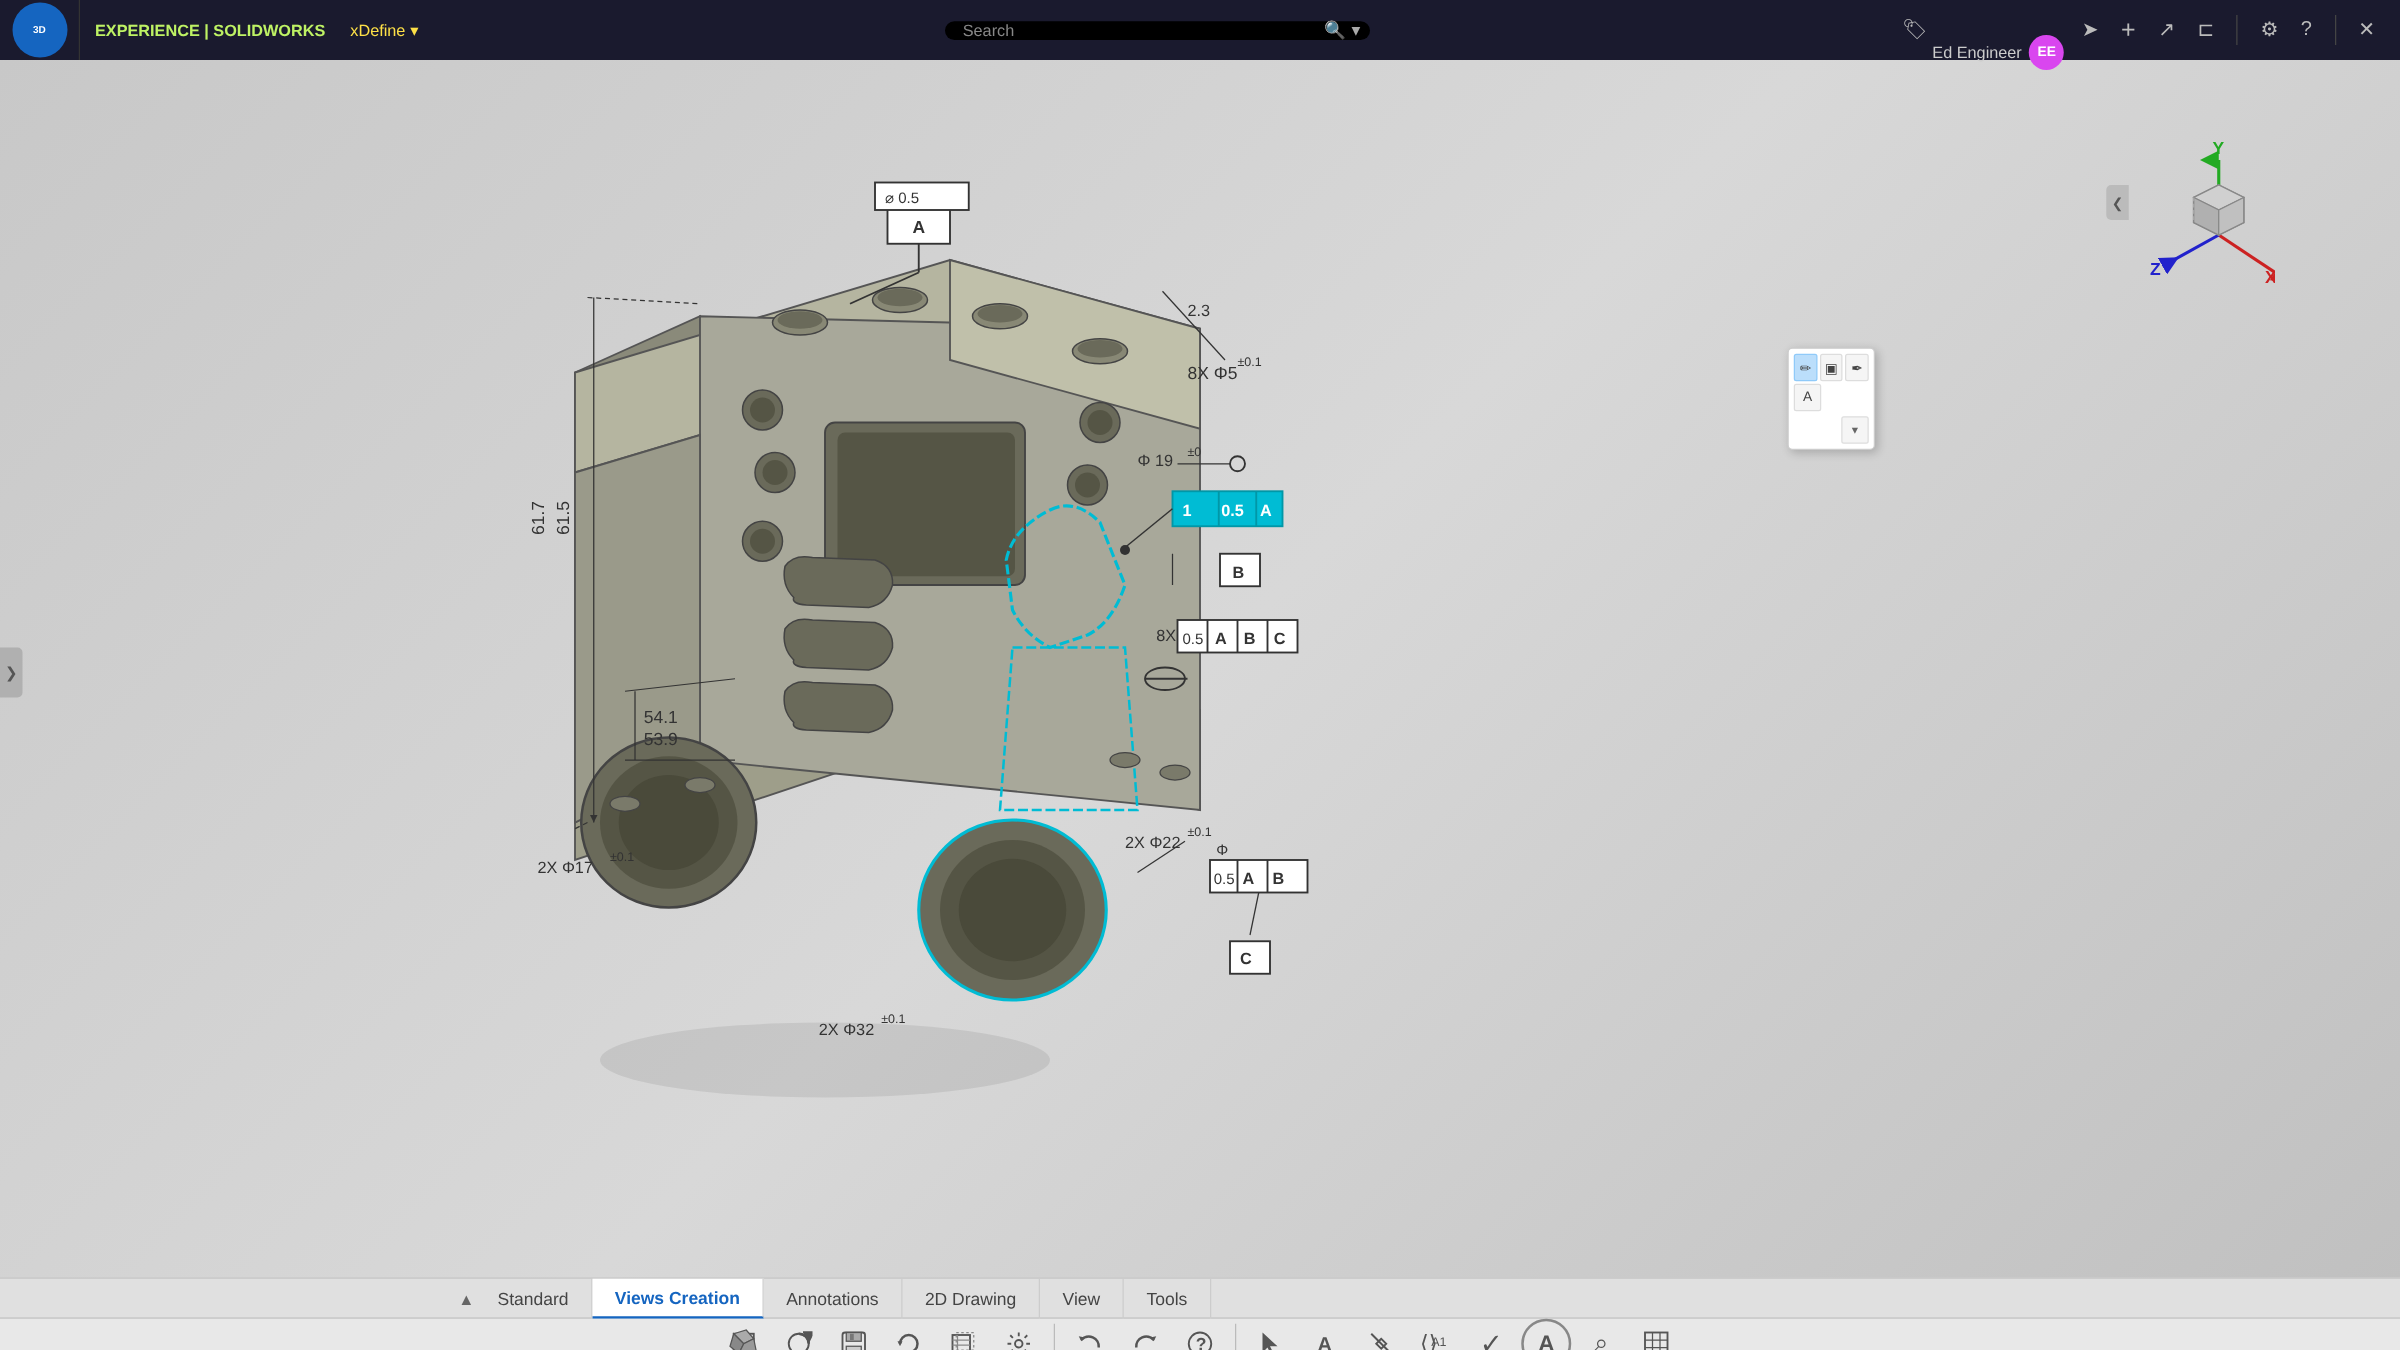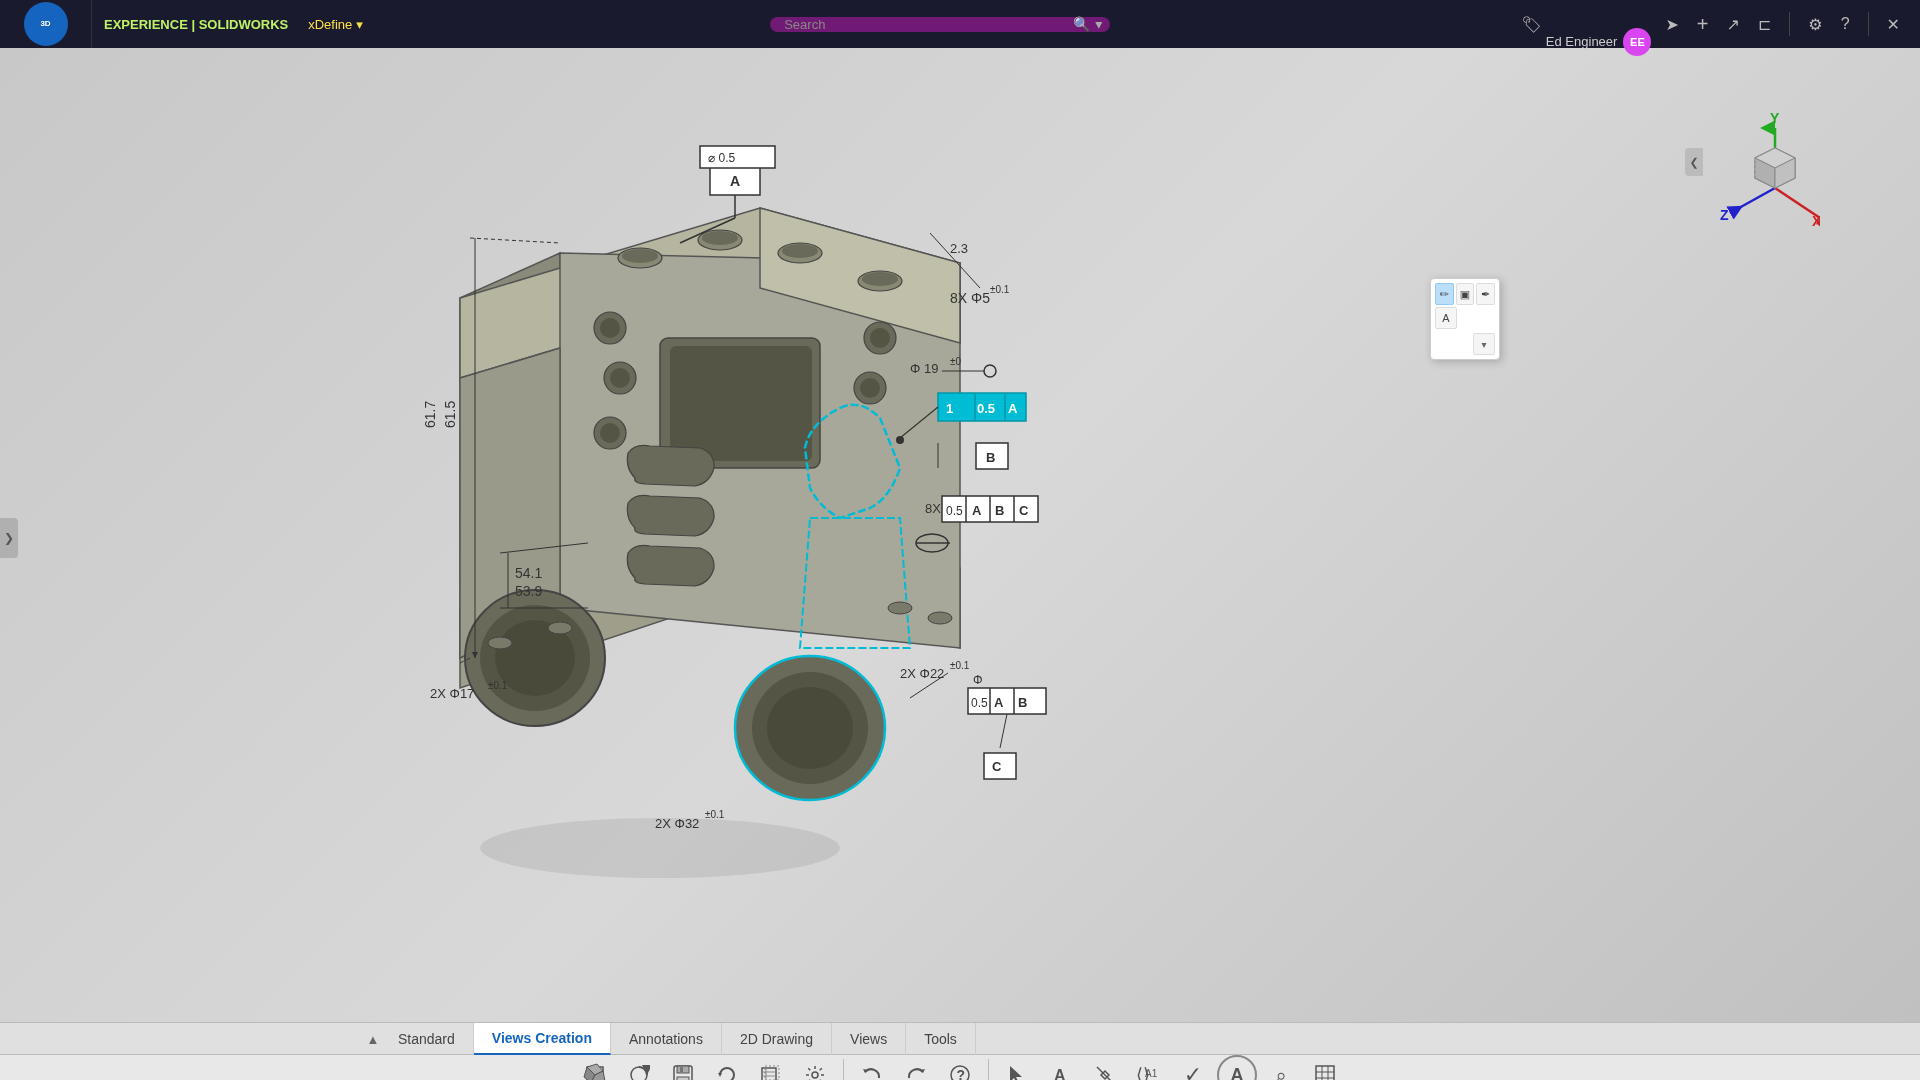--- a/index.html
+++ b/index.html
@@ -4,21 +4,21 @@
   <style>
     * { margin: 0; padding: 0; box-sizing: border-box; }
     body { width: 1920px; height: 1080px; overflow: hidden; background: #d4d4d4; font-family: 'Segoe UI', Arial, sans-serif; font-size: 13px; }
 
     
     #topbar {
       position: absolute; top: 0; left: 0; width: 1920px; height: 48px;
       background: #1a1a2e; display: flex; align-items: center; z-index: 100;
     }
     #app-logo {
-      width: 92px; height: 48px; background: #1a1a2e; display: flex; align-items: center; justify-content: center;
+      width: 64px; height: 48px; background: #1a1a2e; display: flex; align-items: center; justify-content: center;
       border-right: 1px solid #333;
     }
     .logo-circle {
       width: 44px; height: 44px; border-radius: 50%; background: #1565c0;
       display: flex; align-items: center; justify-content: center; position: relative;
     }
     .logo-circle span { color: white; font-size: 8px; font-weight: bold; text-align: center; line-height: 1.2; }
     #app-title {
       color: #ccc; font-size: 13px; padding: 0 12px; white-space: nowrap;
     }
@@ -27,21 +27,21 @@
       color: #fde047; font-size: 13px; cursor: pointer; display: flex; align-items: center; gap: 4px;
       padding: 4px 8px; border-radius: 3px;
     }
 
     #search-container {
       margin-left: auto; margin-right: auto; position: relative;
       display: flex; align-items: center;
     }
     #search-input {
       width: 340px; height: 15px; border-radius: 14px; border: none;
-      background: #701a75; color: #ccc; padding: 0 36px 0 14px; font-size: 13px; outline: none;
+      background: #000000; color: #ccc; padding: 0 36px 0 14px; font-size: 13px; outline: none;
     }
     #search-input::placeholder { color: #888; }
     .search-icons {
       position: absolute; right: 8px; display: flex; gap: 4px; align-items: center;
     }
     .search-icons span { color: #aaa; cursor: pointer; font-size: 14px; }
 
     #topbar-right {
       display: flex; align-items: center; gap: 10px; padding-right: 16px;
     }
@@ -402,21 +402,21 @@
     <div class="tab-item active">
       <span>Views Creation</span>
     </div>
     <div class="tab-item">
       <span>Annotations</span>
     </div>
     <div class="tab-item">
       <span>2D Drawing</span>
     </div>
     <div class="tab-item">
-      <span>Views</span>
+      <span>View</span>
     </div>
     <div class="tab-item">
       <span>Tools</span>
     </div>
   </div>
 
   <div id="toolbar-row">
 
     <button class="tb-btn" title="View Orientation">
       <svg width="24" height="24" viewBox="0 0 24 24">

